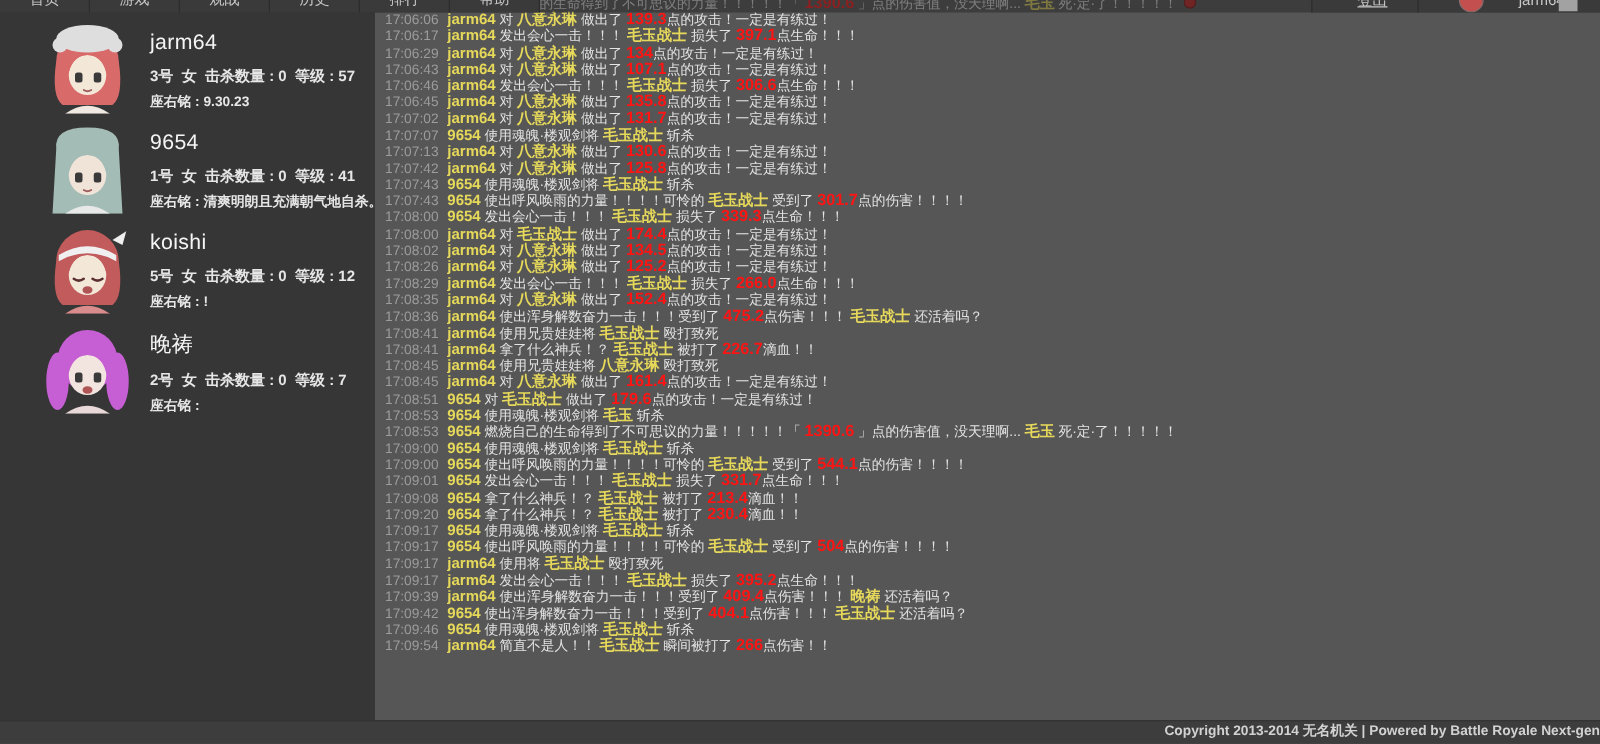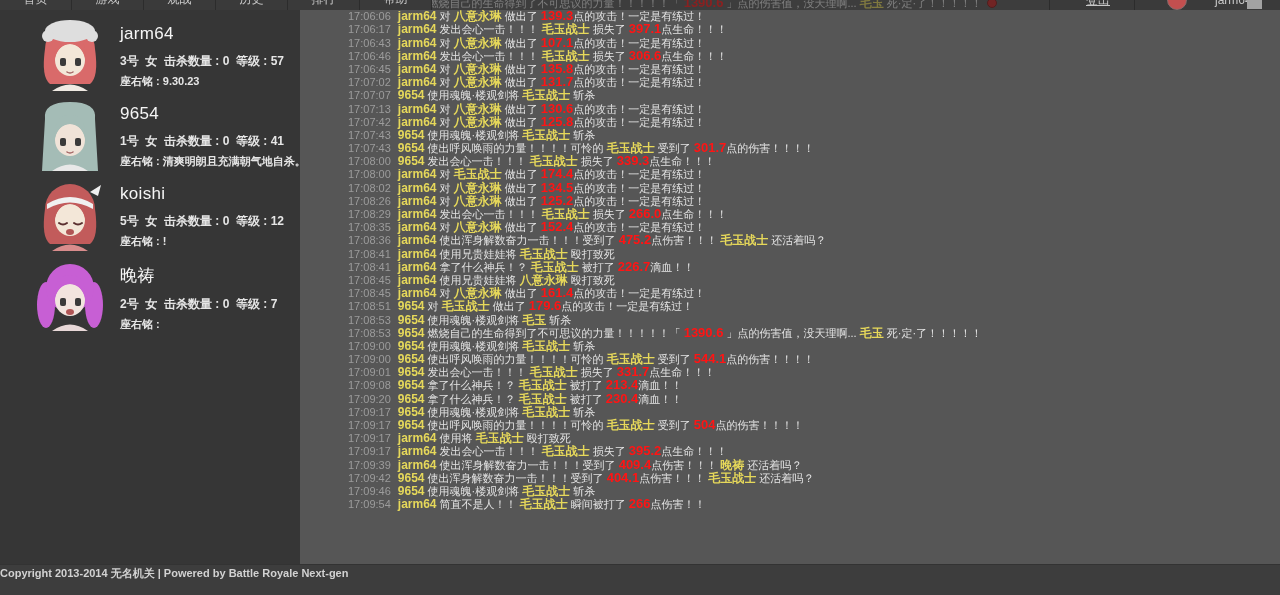--- a/index.html
+++ b/index.html
@@ -30,32 +30,32 @@
   .avatar{width:74px;height:74px;flex:none;}
   .pinfo{margin-left:13px;padding-top:2px;}
   .pname{font-size:17px;color:#f5f5f5;margin-top:5px;letter-spacing:.3px;}
   .pstats{font-size:12px;margin-top:9px;font-weight:bold;color:#e6e6e6;white-space:pre;}
   .pmotto{font-size:11px;margin-top:4px;font-weight:bold;color:#e6e6e6;white-space:pre;}
   
   .logarea{position:absolute;left:300px;right:0;top:0;bottom:17px;overflow:hidden;
     background:var(--bg-main,#565656);padding-left:8px;}
   .logline{height:13.2px;line-height:13px;white-space:nowrap;overflow:visible;}
   .logline.clipped{margin-top:-5px;}
-  .time{color:var(--time-gray,#9c9c9c);font-size:11px;margin-right:7px;margin-left:40px;}
+  .time{color:var(--time-gray,#9c9c9c);font-size:11px;margin-right:7px;}
   .actor{color:var(--accent-yellow,#e6d85a);font-weight:bold;font-size:12px;}
   .entity{color:var(--accent-yellow,#e6d85a);font-weight:bold;font-size:12px;}
   .num{color:var(--accent-red,#ff1414);font-weight:bold;font-size:13px;}
   .plain{color:var(--text-light,#e3e3e3);font-size:11px;}
   .orb{display:inline-block;width:8px;height:8px;border-radius:50%;
     background:#c81e1e;margin-left:5px;vertical-align:middle;border:1px solid #7e1010;}
   .thumb{position:absolute;top:0;right:18px;width:15px;height:9px;background:#a2a2a2;z-index:6;cursor:pointer;}
   
-  .footer{position:absolute;left:0;right:0;bottom:0;height:31px;
+  .footer{position:absolute;left:0;right:0;bottom:0;height:19px;
     background:var(--bg-footer,#3d3d3d);border-top:1px solid #333;box-sizing:border-box;
-    text-align:left;line-height:16px;font-size:11px;font-weight:bold;color:#d2d2d2;}
+    text-align:right;line-height:16px;font-size:11px;font-weight:bold;color:#d2d2d2;}
 </style>
 </head>
 <body>
 
 <nav class="navbar">
   <div class="menu">
       <div class="navbtn">
         <span>首页</span>
       </div>
       <div class="navbtn">
@@ -157,20 +157,21 @@
         <div class="pmotto">座右铭 :</div>
       </div>
     </div>
   </div>
 
 <div class="logarea">
   <div>
       <div class="logline clipped"><span class="time">17:05:58</span><span class="actor">9654</span><span class="plain"> 燃烧自己的生命得到了不可思议的力量！！！！！「 </span><span class="num">1390.6</span><span class="plain"> 」点的伤害值，没天理啊... </span><span class="entity">毛玉</span><span class="plain"> 死·定·了！！！！！</span><span class="orb"></span></div>
       <div class="logline"><span class="time">17:06:06</span><span class="actor">jarm64</span><span class="plain"> 对 </span><span class="entity">八意永琳</span><span class="plain"> 做出了 </span><span class="num">139.3</span><span class="plain">点的攻击！一定是有练过！</span></div>
       <div class="logline"><span class="time">17:06:17</span><span class="actor">jarm64</span><span class="plain"> 发出会心一击！！！ </span><span class="entity">毛玉战士</span><span class="plain"> 损失了 </span><span class="num">397.1</span><span class="plain">点生命！！！</span></div>
+      <div class="logline"><span class="time">17:06:29</span><span class="actor">jarm64</span><span class="plain"> 对 </span><span class="entity">八意永琳</span><span class="plain"> 做出了 </span><span class="num">134</span><span class="plain">点的攻击！一定是有练过！</span></div>
       <div class="logline"><span class="time">17:06:43</span><span class="actor">jarm64</span><span class="plain"> 对 </span><span class="entity">八意永琳</span><span class="plain"> 做出了 </span><span class="num">107.1</span><span class="plain">点的攻击！一定是有练过！</span></div>
       <div class="logline"><span class="time">17:06:46</span><span class="actor">jarm64</span><span class="plain"> 发出会心一击！！！ </span><span class="entity">毛玉战士</span><span class="plain"> 损失了 </span><span class="num">306.6</span><span class="plain">点生命！！！</span></div>
       <div class="logline"><span class="time">17:06:45</span><span class="actor">jarm64</span><span class="plain"> 对 </span><span class="entity">八意永琳</span><span class="plain"> 做出了 </span><span class="num">135.8</span><span class="plain">点的攻击！一定是有练过！</span></div>
       <div class="logline"><span class="time">17:07:02</span><span class="actor">jarm64</span><span class="plain"> 对 </span><span class="entity">八意永琳</span><span class="plain"> 做出了 </span><span class="num">131.7</span><span class="plain">点的攻击！一定是有练过！</span></div>
       <div class="logline"><span class="time">17:07:07</span><span class="actor">9654</span><span class="plain"> 使用魂魄·楼观剑将 </span><span class="entity">毛玉战士</span><span class="plain"> 斩杀</span></div>
       <div class="logline"><span class="time">17:07:13</span><span class="actor">jarm64</span><span class="plain"> 对 </span><span class="entity">八意永琳</span><span class="plain"> 做出了 </span><span class="num">130.6</span><span class="plain">点的攻击！一定是有练过！</span></div>
       <div class="logline"><span class="time">17:07:42</span><span class="actor">jarm64</span><span class="plain"> 对 </span><span class="entity">八意永琳</span><span class="plain"> 做出了 </span><span class="num">125.8</span><span class="plain">点的攻击！一定是有练过！</span></div>
       <div class="logline"><span class="time">17:07:43</span><span class="actor">9654</span><span class="plain"> 使用魂魄·楼观剑将 </span><span class="entity">毛玉战士</span><span class="plain"> 斩杀</span></div>
       <div class="logline"><span class="time">17:07:43</span><span class="actor">9654</span><span class="plain"> 使出呼风唤雨的力量！！！！可怜的 </span><span class="entity">毛玉战士</span><span class="plain"> 受到了 </span><span class="num">301.7</span><span class="plain">点的伤害！！！！</span></div>
       <div class="logline"><span class="time">17:08:00</span><span class="actor">9654</span><span class="plain"> 发出会心一击！！！ </span><span class="entity">毛玉战士</span><span class="plain"> 损失了 </span><span class="num">339.3</span><span class="plain">点生命！！！</span></div>

